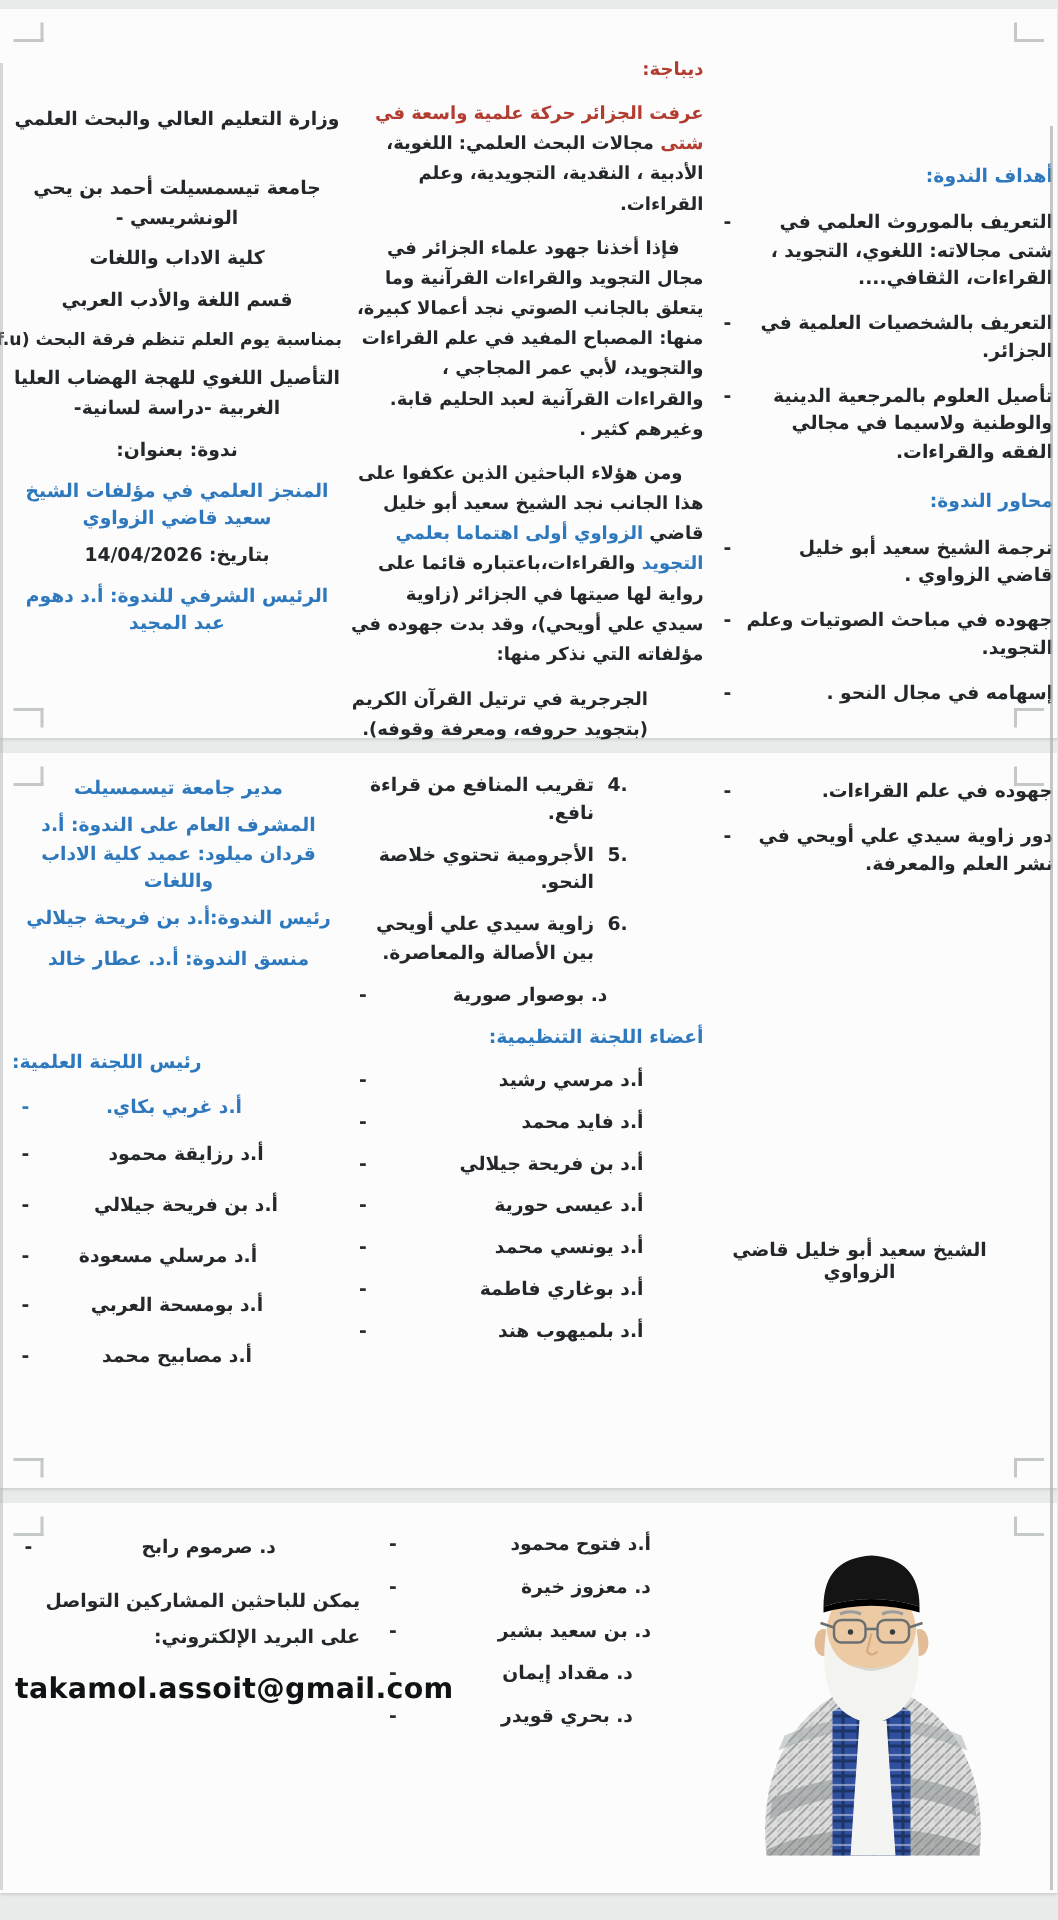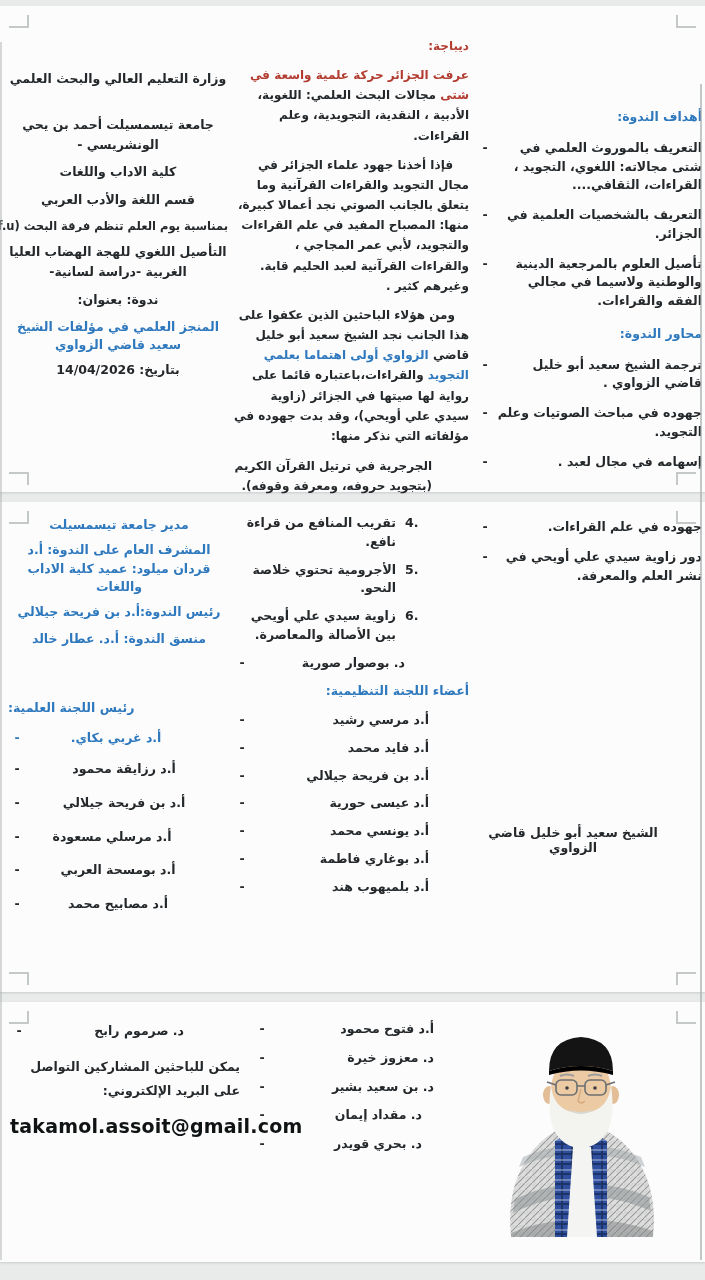--- a/index.html
+++ b/index.html
@@ -87,21 +87,21 @@
     <div class="heading blue" style="margin-top:14px">محاور الندوة:</div>
     <div class="ditem">
       <span class="dtxt">ترجمة الشيخ سعيد أبو خليل قاضي الزواوي .</span>
       <span class="dash">-</span>
     </div>
     <div class="ditem">
       <span class="dtxt">جهوده في مباحث الصوتيات وعلم التجويد.</span>
       <span class="dash">-</span>
     </div>
     <div class="ditem">
-      <span class="dtxt">إسهامه في مجال لعبد .</span>
+      <span class="dtxt">إسهامه في مجال النحو .</span>
       <span class="dash">-</span>
     </div>
   </div>
 
   <div class="col p1-mid">
     <div class="heading red" style="margin-bottom:9px">ديباجة:</div>
     <p style="margin-bottom:9px"><span class="red">عرفت الجزائر حركة علمية واسعة  في شتى</span> <span>مجالات البحث العلمي: اللغوية، الأدبية ، النقدية، التجويدية، وعلم القراءات.</span></p>
     <p style="margin-bottom:9px;text-indent:16px">فإذا أخذنا جهود علماء الجزائر في مجال التجويد والقراءات القرآنية وما يتعلق بالجانب الصوتي نجد أعمالا كبيرة، منها: المصباح المفيد في علم القراءات والتجويد، لأبي عمر المجاجي ، والقراءات القرآنية لعبد الحليم قابة. وغيرهم كثير .</p>
     <p style="margin-bottom:10px;text-indent:14px"><span>ومن هؤلاء الباحثين  الذين عكفوا على هذا الجانب نجد الشيخ سعيد أبو خليل قاضي</span> <span class="blue">الزواوي  أولى اهتماما بعلمي التجويد</span> <span>والقراءات،باعتباره قائما على رواية  لها صيتها في الجزائر (زاوية سيدي علي أويحي)، وقد بدت جهوده في مؤلفاته التي نذكر منها:</span></p>
     <div class="witem" style="padding-right:12px">
@@ -123,20 +123,21 @@
     <div class="ln" style="margin-bottom:2px">جامعة تيسمسيلت  أحمد بن يحي</div>
     <div class="ln">الونشريسي -</div>
     <div class="ln">كلية الاداب واللغات</div>
     <div class="ln">قسم اللغة والأدب العربي</div>
     <div class="ln" style="font-size:11.5px;white-space:nowrap">بمناسبة يوم العلم تنظم فرقة البحث (p.r.f.u)</div>
     <div class="ln" style="margin-bottom:2px">التأصيل اللغوي للهجة الهضاب العليا</div>
     <div class="ln">الغربية -دراسة لسانية-</div>
     <div class="ln">ندوة:  بعنوان:</div>
     <div class="ln blue" style="margin-bottom:7px">المنجز العلمي في مؤلفات الشيخ سعيد قاضي الزواوي</div>
     <div class="ln">بتاريخ: 14/04/2026</div>
+    <div class="ln blue">الرئيس الشرفي للندوة: أ.د  دهوم عبد المجيد</div>
   </div>
 </section>
 
 <section class="page" id="p2">
   <i class="mark tl"></i>
   <i class="mark tr"></i>
   <i class="mark bl"></i>
   <i class="mark br"></i>
 
   <div class="col p2-right">

